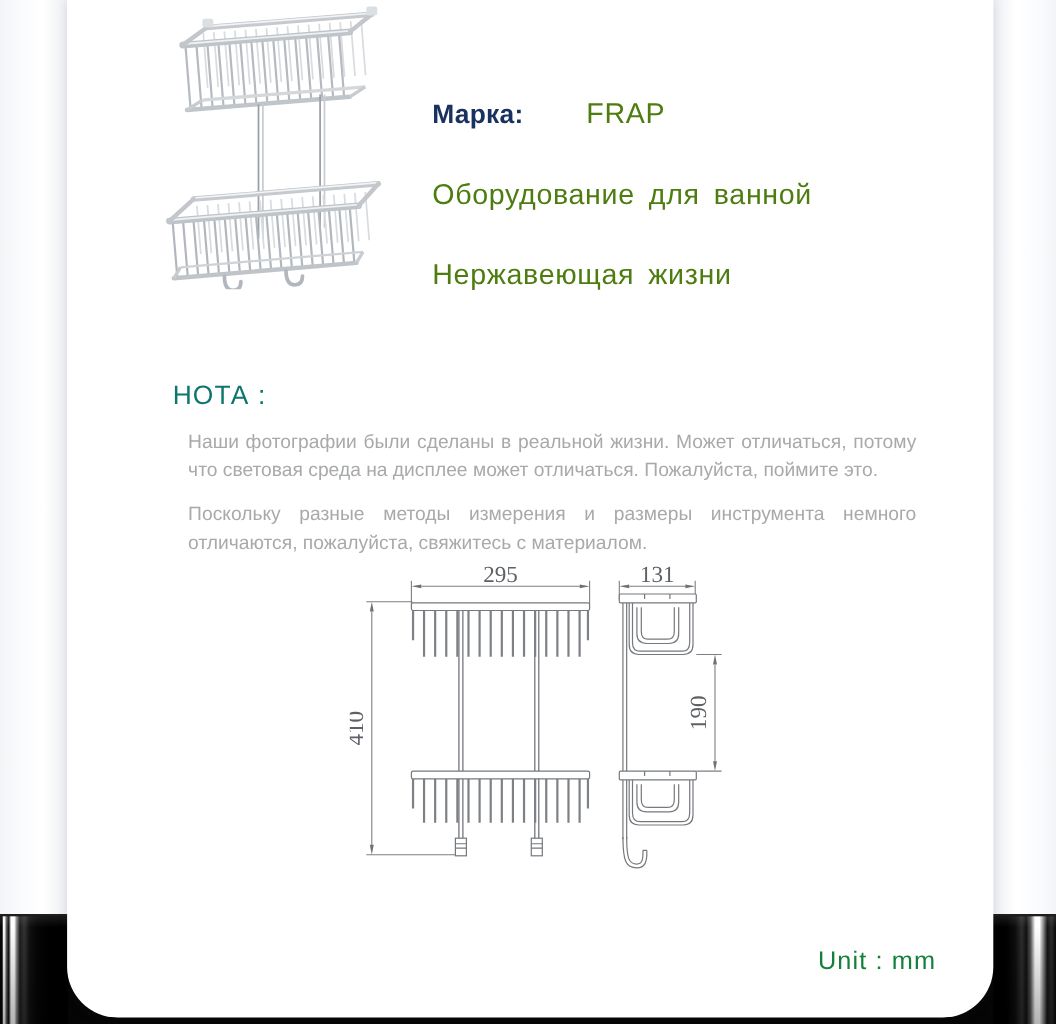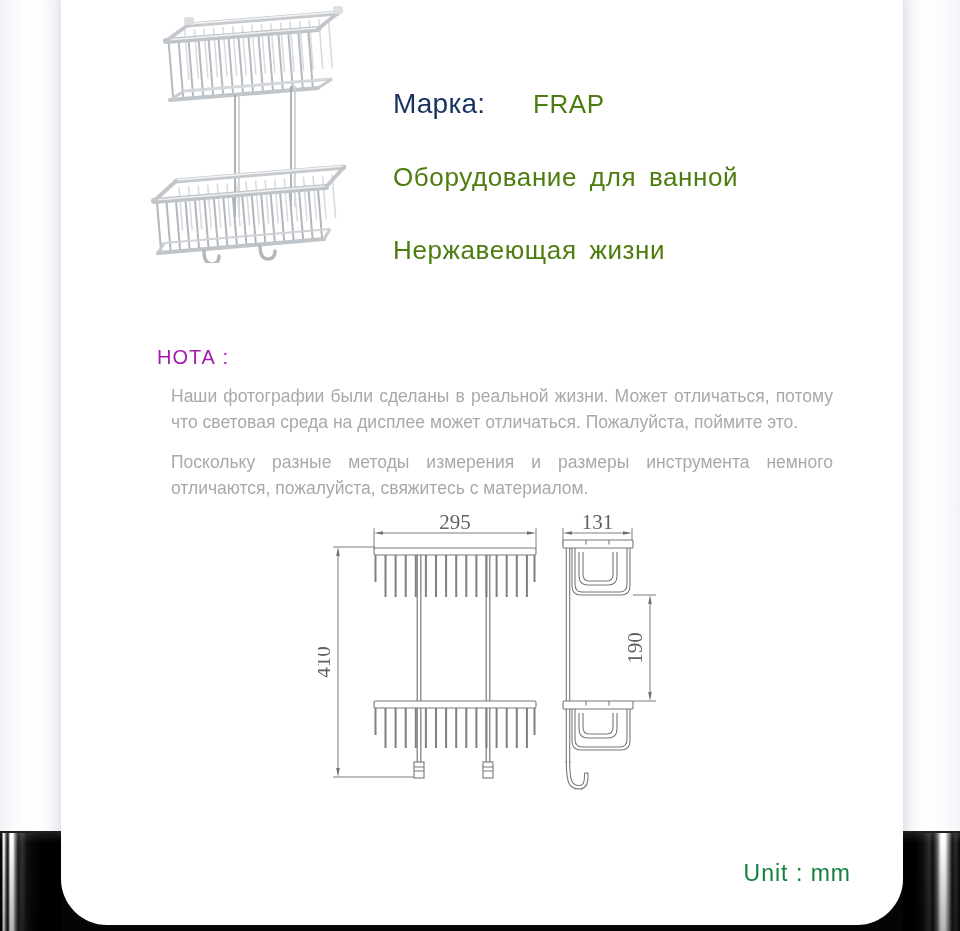--- a/index.html
+++ b/index.html
@@ -28,26 +28,26 @@
   
   .card{position:absolute;left:61px;top:0;width:842px;height:925px;background:#ffffff;
         border-radius:0 0 46px 46px;z-index:3;box-shadow:0 2px 10px rgba(40,50,70,0.10);}
 
   
   .product-photo{position:absolute;left:79px;top:3px;}
 
   
   .specs{position:absolute;left:332px;top:88px;}
   .spec-row{display:flex;align-items:baseline;margin-bottom:42px;}
-  .spec-label{width:140px;font-size:28px;font-weight:400;color:#18315f;letter-spacing:0.2px;}
+  .spec-label{width:140px;font-size:24px;font-weight:700;color:#18315f;letter-spacing:0.2px;}
   .spec-value{font-size:26px;font-weight:400;color:#4d7c0f;letter-spacing:0.6px;word-spacing:5px;}
 
   
   .note{position:absolute;left:96px;top:346px;width:690px;}
-  .note-heading{font-size:20px;color:#a21caf;letter-spacing:1px;margin-bottom:12px;}
+  .note-heading{font-size:24px;color:#0f766e;letter-spacing:1px;margin-bottom:12px;}
   .note p{margin:14px;font-size:17.5px;line-height:26px;color:#a7a9ab;text-align:justify;}
 
   
   .tech-drawing{position:absolute;left:257px;top:505px;}
   .tech-drawing text{font-family:"Liberation Serif", serif;font-size:21px;fill:#5e6266;}
 
   
   .unit-label{position:absolute;right:52px;top:860px;font-size:23px;color:#15803d;letter-spacing:1px;}
 </style>
 </head>

